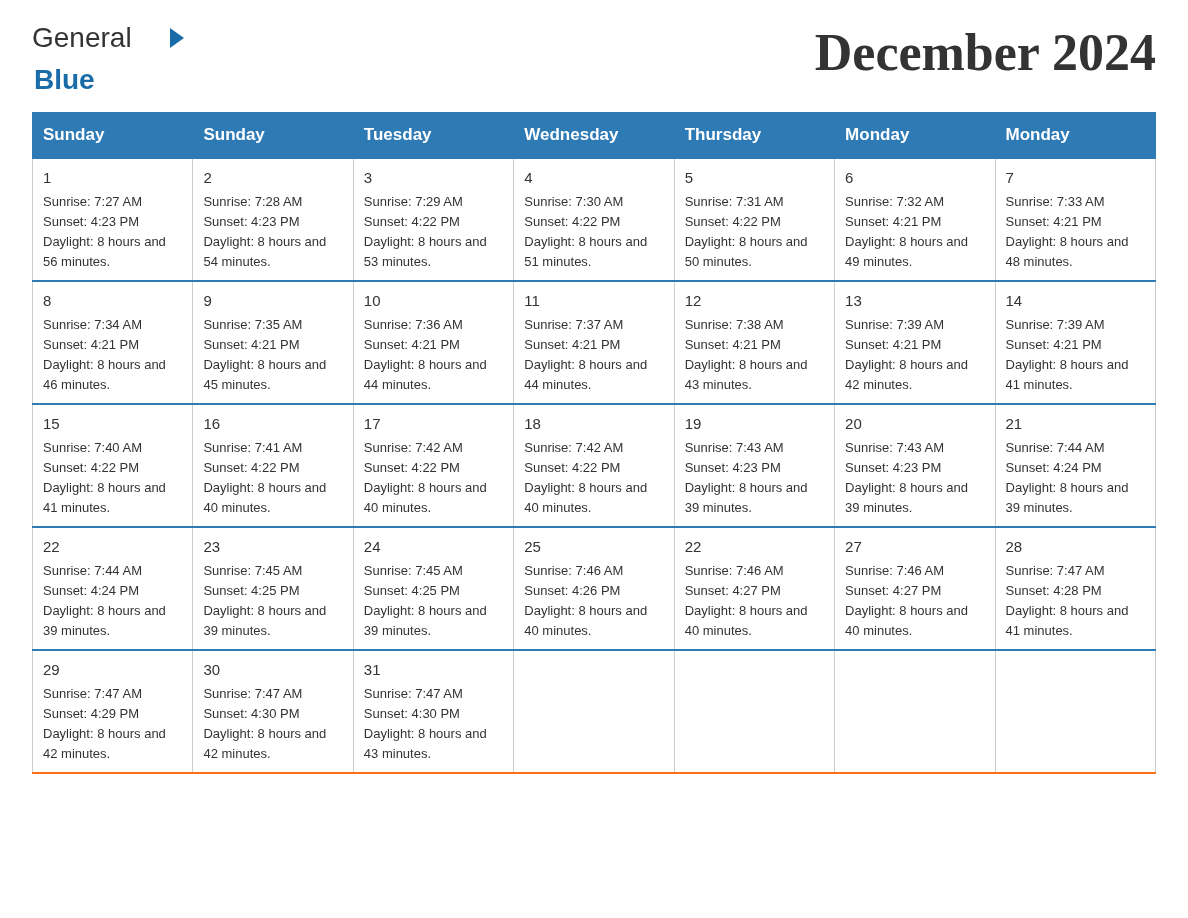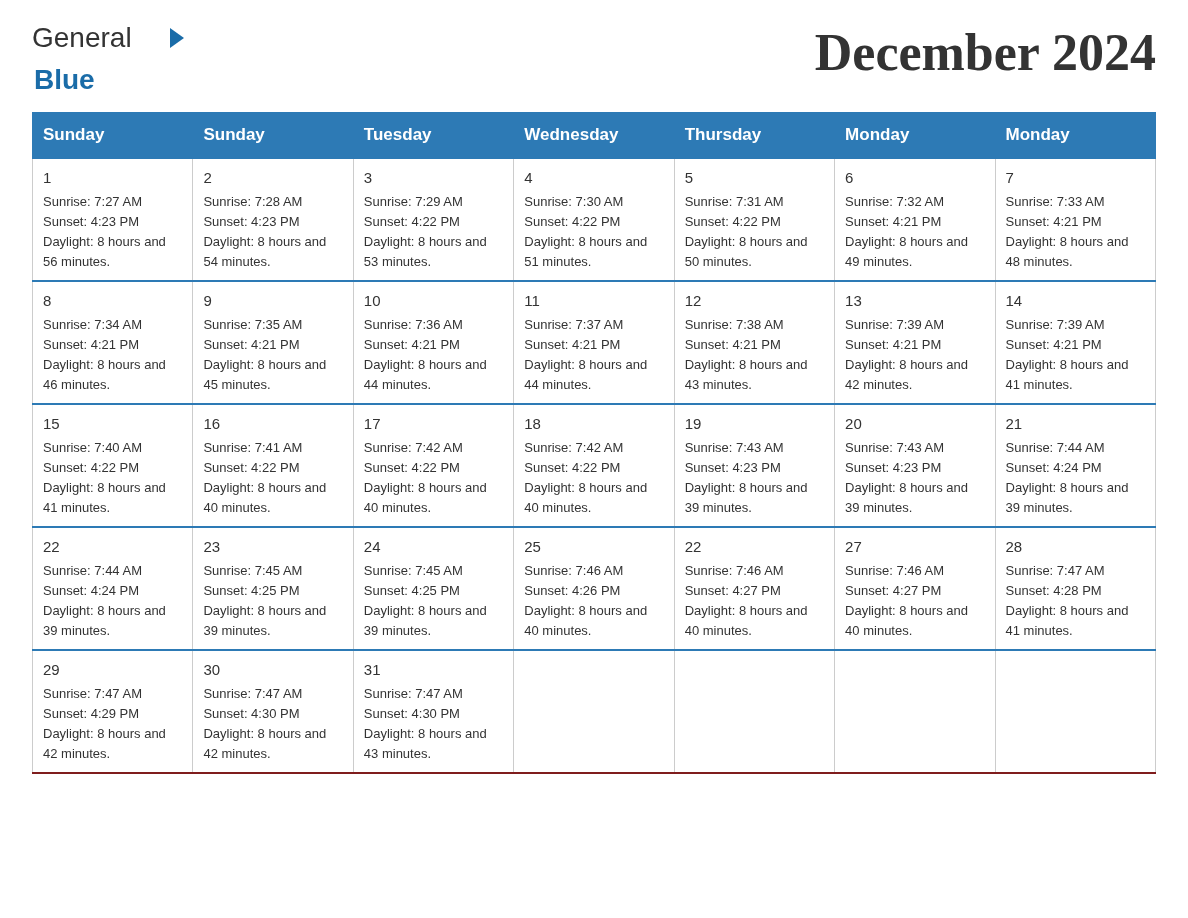--- a/index.html
+++ b/index.html
@@ -88,21 +88,21 @@
       font-size: 13.5px;
       line-height: 1.5;
       background: #fff;
       min-height: 90px;
     }
     tbody tr {
       border-top: 2px solid #2d7ab5;
       border-bottom: 1px solid #ccc;
     }
     tbody tr:last-child {
-      border-bottom: 2px solid #7f1d1d;
+      border-bottom: 2px solid #f97316;
     }
     .day-num {
       font-size: 15px;
       font-weight: normal;
       color: #333;
       display: block;
       margin-bottom: 2px;
     }
     .day-info {
       font-size: 13px;

